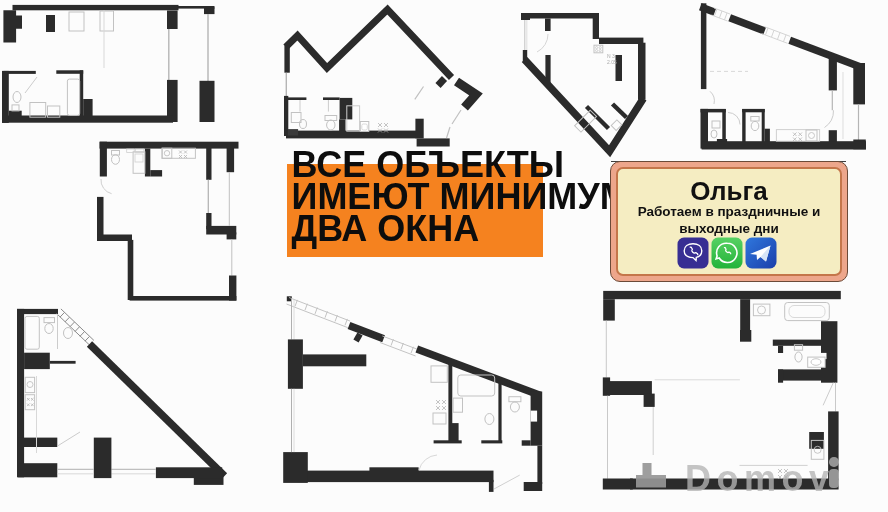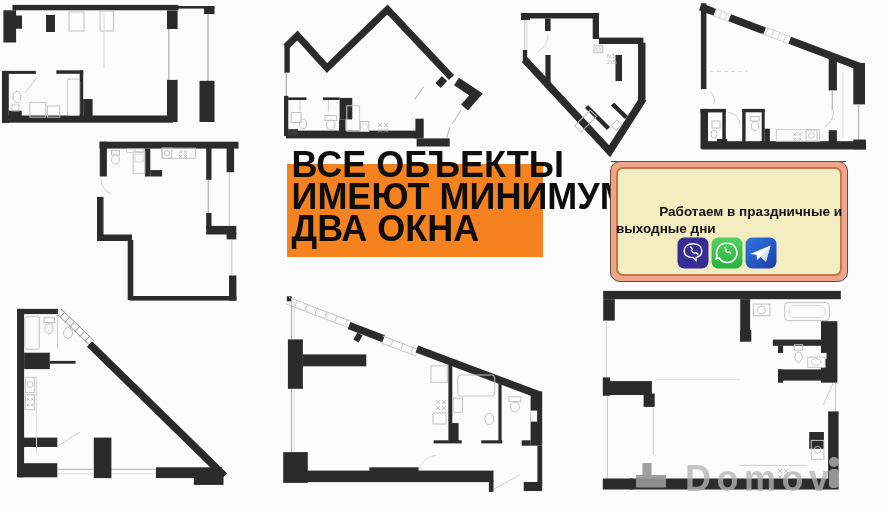--- a/index.html
+++ b/index.html
@@ -513,24 +513,25 @@
 <div class="abs" style="left:286.5px;top:163.5px;width:256.5px;height:93.5px;background:#f5821f;"></div>
 
 <div class="abs" style="left:291.5px;top:149px;color:#0d0d0d;font-size:36px;font-weight:bold;line-height:32px;white-space:nowrap;">ВСЕ ОБЪЕКТЫ<br>ИМЕЮТ МИНИМУМ<br>ДВА ОКНА</div>
 
 <div class="abs" style="left:611px;top:160.8px;width:235px;height:1.7px;background:#3f3f3f;"></div>
 
 <div class="abs" style="left:610px;top:161px;width:236px;height:119px;background:#eda68b;border:1px solid #6b4a38;border-radius:10px;"></div>
 
 <div class="abs" style="left:616px;top:167px;width:222px;height:105px;background:#f5edc2;border:2px solid #c4764a;border-radius:7px;"></div>
 
-
-<div class="abs" style="left:616px;top:204px;width:226px;text-align:right;font-size:13.5px;font-weight:bold;color:#111;">Работаем в праздничные и</div>
-
-<div class="abs" style="left:616px;top:221px;width:226px;text-align:left;font-size:13.5px;font-weight:bold;color:#111;">выходные дни</div>
+<div class="abs" style="left:616px;top:176px;width:226px;text-align:center;font-size:26px;font-weight:bold;color:#111;">Ольга</div>
+
+<div class="abs" style="left:616px;top:204px;width:226px;text-align:center;font-size:13.5px;font-weight:bold;color:#111;">Работаем в праздничные и</div>
+
+<div class="abs" style="left:616px;top:221px;width:226px;text-align:center;font-size:13.5px;font-weight:bold;color:#111;">выходные дни</div>
 
 <svg class="abs" style="left:677px;top:236.5px;" width="101" height="33" viewBox="0 0 101 33">
 <defs>
 <linearGradient id="wag" x1="0" y1="0" x2="0" y2="1">
 <stop offset="0" stop-color="#57d163"></stop>
           <stop offset="1" stop-color="#23b33a"></stop>
 </linearGradient>
 <linearGradient id="tgg" x1="0" y1="0" x2="1" y2="1">
 <stop offset="0" stop-color="#2f77dd"></stop>
           <stop offset="1" stop-color="#1b3faa"></stop>

